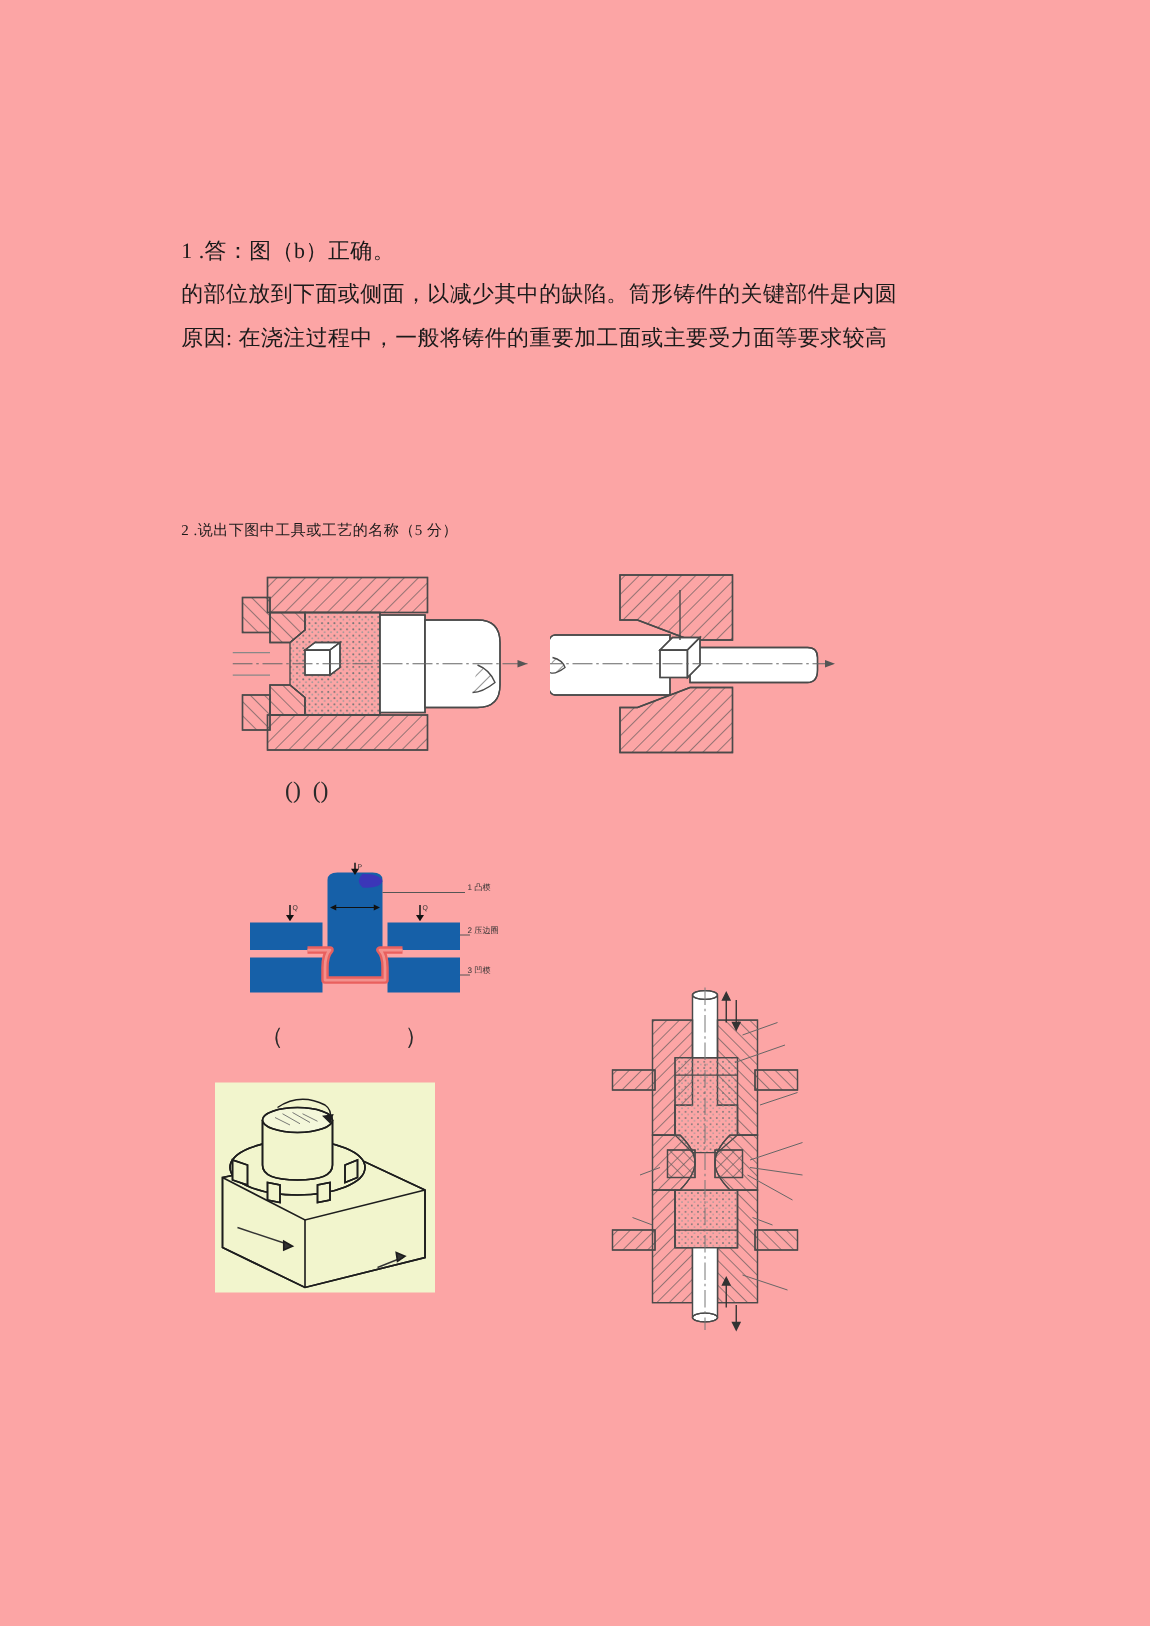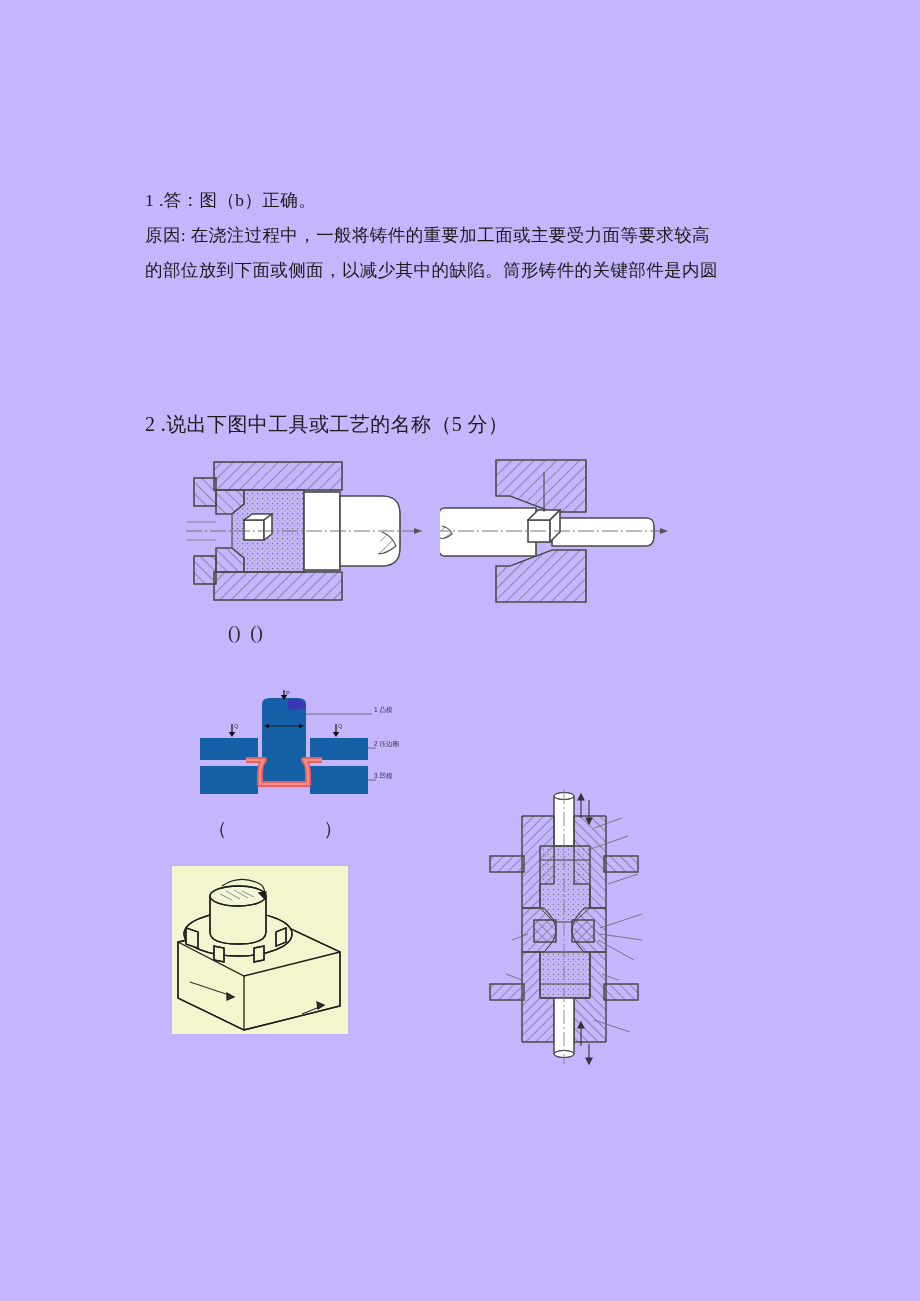--- a/index.html
+++ b/index.html
@@ -1,45 +1,45 @@
 <!DOCTYPE html>
 <html><head>
 <meta charset="utf-8">
 <style>
   html,body{margin:0;padding:0;background:#fff;}
   body{width:920px;height:1301px;position:relative;overflow:hidden;
        font-family:"Liberation Serif","DejaVu Serif",serif;color:#1a1a1a;}
-  .page{position:absolute;inset:0;background:#c4b5fd;}
+  .page{position:absolute;inset:0;background:#fca5a5;}
 
   
   .textblock{position:absolute;left:145px;top:183px;width:640px;}
   .tline{font-size:17.5px;line-height:35px;letter-spacing:.4px;white-space:pre;}
-  .q2{position:absolute;left:145px;top:408px;font-size:20px;line-height:32px;
+  .q2{position:absolute;left:145px;top:408px;font-size:12px;line-height:32px;
       letter-spacing:.4px;white-space:pre;}
 
   
   .fig{position:absolute;}
   .fig svg{display:block;}
 
   
   .parens{position:absolute;font-size:19px;color:#2a2a2a;
           font-family:"Liberation Serif",serif;white-space:pre;}
 
   
   .millbg{position:absolute;background:#f2f5cd;}
 </style>
 </head>
 <body>
 
 <div class="page">
 
   <div class="textblock">
     <div class="tline">1 .答：图（b）正确。</div>
+    <div class="tline">的部位放到下面或侧面，以减少其中的缺陷。筒形铸件的关键部件是内圆</div>
     <div class="tline">原因: 在浇注过程中，一般将铸件的重要加工面或主要受力面等要求较高</div>
-    <div class="tline">的部位放到下面或侧面，以减少其中的缺陷。筒形铸件的关键部件是内圆</div>
   </div>
 
   <div class="q2">2 .说出下图中工具或工艺的名称（5 分）</div>
 
   <div class="fig" style="left:186px;top:452px;width:250px;height:160px;">
     <svg width="250" height="160" viewBox="0 0 250 160">
       <defs>
         <pattern id="h45" width="8" height="8" patternUnits="userSpaceOnUse" patternTransform="rotate(45)">
           <line x1="0" y1="0" x2="0" y2="8" stroke="#555" stroke-width="1"></line>
         </pattern>

